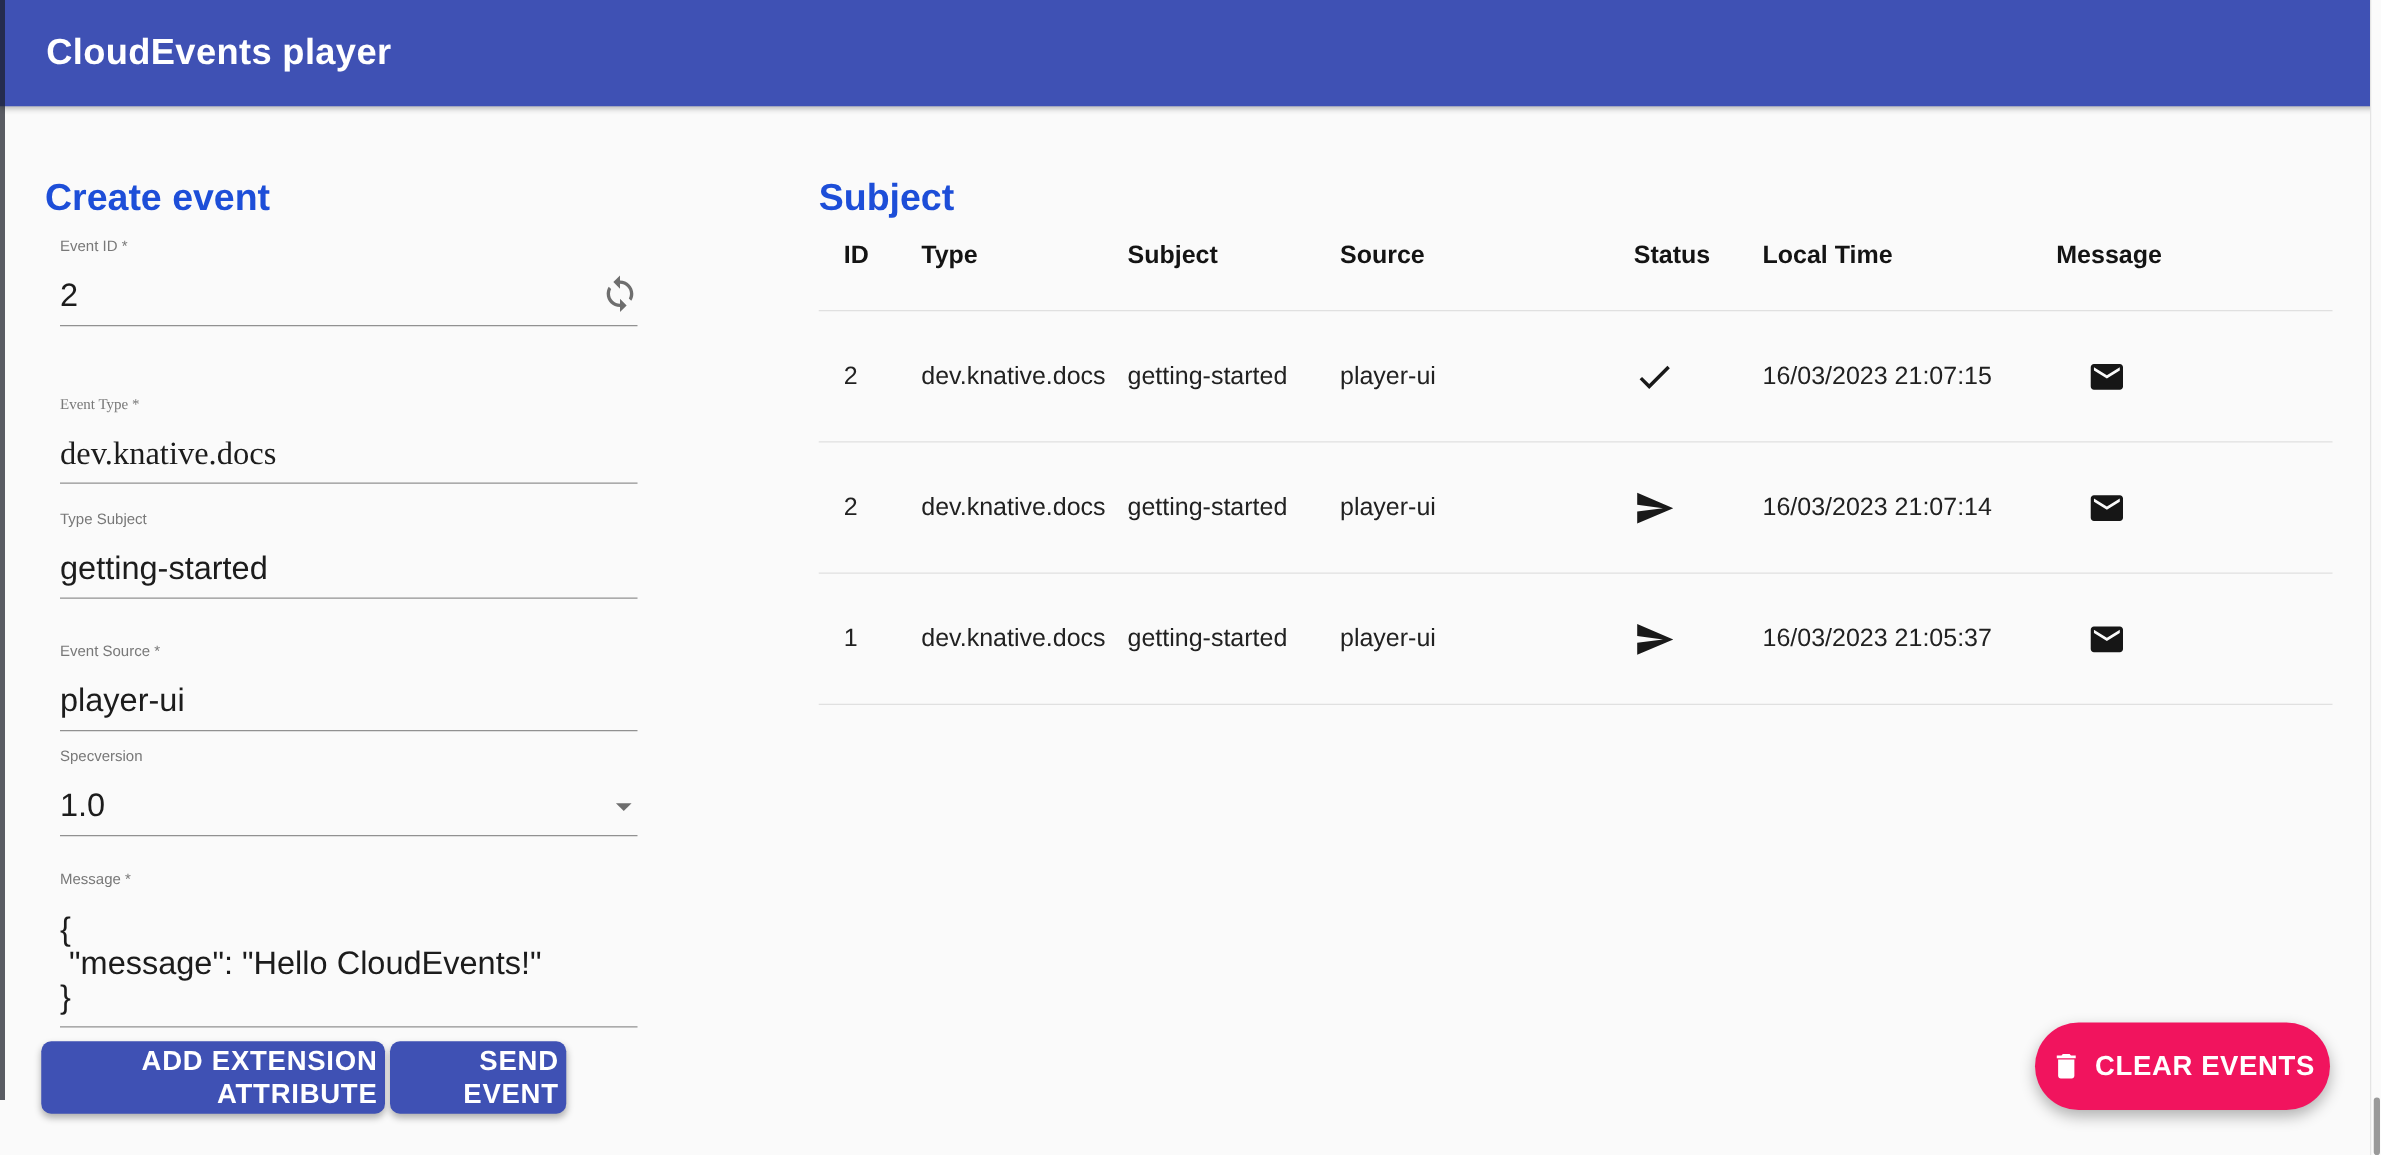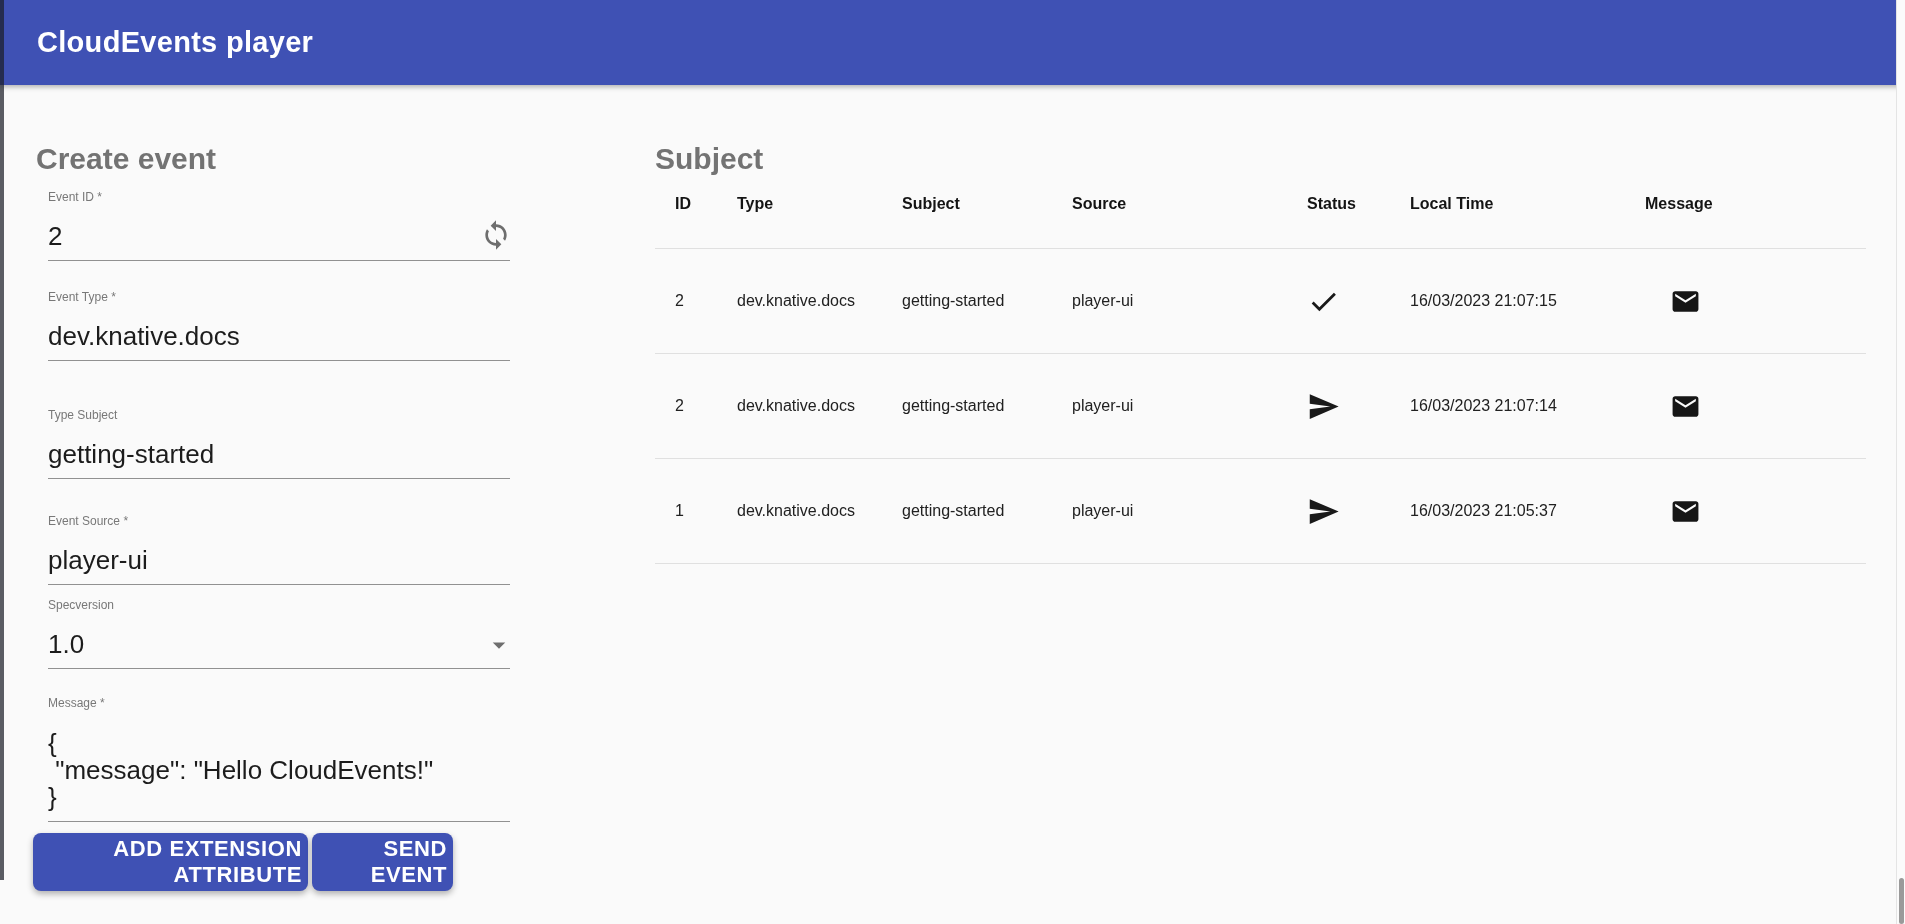--- a/index.html
+++ b/index.html
@@ -13,33 +13,33 @@
     position:absolute;left:0;top:0;width:100%;height:85px;
     background:#3f51b4;display:flex;align-items:center;
     box-shadow:0 2px 5px rgba(0,0,0,.30);z-index:5;
   }
   .appbar-title{color:#fff;font-size:29px;font-weight:700;margin-left:37px;letter-spacing:.3px;}
   
   .edge-strip{position:absolute;left:0;top:0;width:4px;height:880px;background:rgba(28,31,40,.72);z-index:50;}
   .scrollbar-track{position:absolute;right:0;top:0;width:8px;height:924px;background:#fbfbfb;border-left:1px solid #e4e4e4;z-index:40;}
   .scrollbar-thumb{position:absolute;right:1px;top:878px;width:5px;height:46px;background:#9a9a9a;border-radius:3px;}
   
-  .section-heading{position:absolute;font-size:30px;font-weight:700;color:#737373;}
+  .section-heading{position:absolute;font-size:30px;font-weight:700;color:#1d4ed8;}
   #create-heading{left:36px;top:122px;}
   #activity-heading{left:655px;top:122px;}
   
   .field{
     position:absolute;left:48px;width:462px;
     border-bottom:1px solid rgba(0,0,0,.42);
   }
   .field-label{font-size:12px;color:#787878;display:block;}
   .field-value{position:absolute;left:0;bottom:8px;font-size:26px;color:#1c1c1c;white-space:pre;}
   .field-value.multiline{line-height:27px;bottom:10px;}
   #f-id{top:190px;height:70px;}
-  #f-type{top:290px;height:70px;}
+  #f-type{top:316px;height:70px;font-family:Liberation Serif, serif;}
   #f-subject{top:408px;height:70px;}
   #f-source{top:514px;height:70px;}
   #f-specversion{top:598px;height:70px;}
   #f-message{top:696px;height:125px;}
   .trailing-icon{position:absolute;z-index:2;color:#6e6e6e;}
   #sync-btn{left:480px;top:219px;width:32px;height:32px;cursor:pointer;}
   #dd-arrow{left:484px;top:630px;width:30px;height:30px;cursor:pointer;}
   
   .btn{
     position:absolute;top:833px;height:58px;background:#3f51b4;color:#fff;
@@ -47,21 +47,21 @@
     letter-spacing:.6px;box-shadow:0 3px 6px rgba(0,0,0,.30);cursor:pointer;
     display:flex;align-items:center;justify-content:center;text-align:right;
   }
   #btn-add{left:33px;width:275px;}
   #btn-send{left:312px;width:141px;}
   
   .table{position:absolute;left:655px;top:160px;width:1211px;}
   .trow{display:flex;align-items:center;border-bottom:1px solid #e0e0e0;}
   .trow.head{height:88px;}
   .trow.body{height:104px;}
-  .tc{flex:0 0 auto;font-size:16px;color:#212121;overflow:hidden;}
+  .tc{flex:0 0 auto;font-size:20px;color:#212121;overflow:hidden;}
   .head .tc{font-weight:700;color:#141414;}
   .c-id{width:82px;padding-left:20px;box-sizing:border-box;}
   .c-type{width:165px;}
   .c-subject{width:170px;}
   .c-source{width:235px;}
   .c-status{width:103px;}
   .c-time{width:235px;}
   .c-msg{width:201px;}
   .status-icon{width:33px;height:33px;color:#191919;display:block;}
   .mail-icon{width:31px;height:31px;color:#161616;margin-left:25px;display:block;cursor:pointer;}
@@ -190,19 +190,25 @@
       <div class="tc c-time">16/03/2023 21:05:37</div>
       <div class="tc c-msg">
         <svg class="mail-icon" viewBox="0 0 24 24" fill="currentColor">
           <path d="M20 4H4c-1.1 0-1.99.9-1.99 2L2 18c0 1.1.9 2 2 2h16c1.1 0 2-.9 2-2V6c0-1.1-.9-2-2-2zm0 4l-8 5-8-5V6l8 5 8-5v2z"></path>
         </svg>
       </div>
     </div>
   </div>
   </div>
 
+  <button class="fab">
+    <svg viewBox="0 0 24 24" fill="currentColor">
+      <path d="M6 19c0 1.1.9 2 2 2h8c1.1 0 2-.9 2-2V7H6v12zM19 4h-3.5l-1-1h-5l-1 1H5v2h14V4z"></path>
+    </svg>
+    <span>CLEAR EVENTS</span>
+  </button>
 
   <div class="edge-strip"></div>
   <div class="scrollbar-track">
     <div class="scrollbar-thumb"></div>
   </div>
 
 </div>
 
 </body></html>

